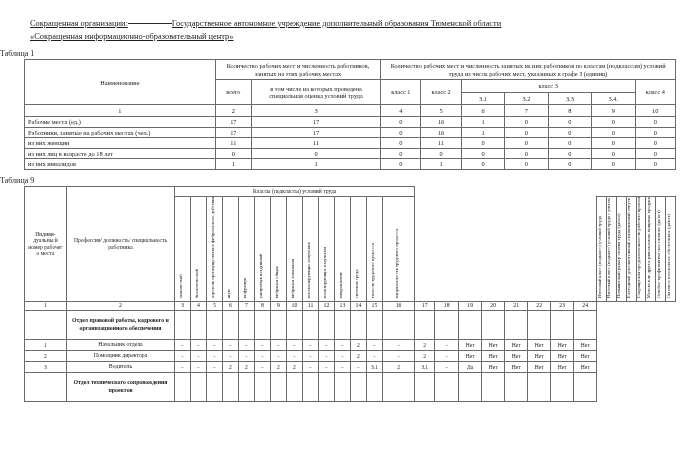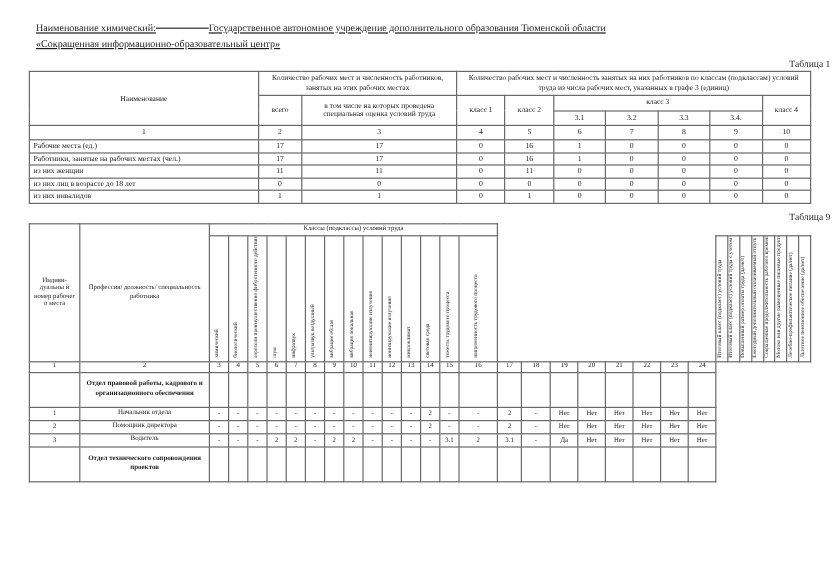--- a/index.html
+++ b/index.html
@@ -49,21 +49,21 @@
   }
   .org-value {
     text-decoration: underline;
   }
   .org-line2 {
     text-decoration: underline;
     display: inline-block;
     margin-top: 1px;
   }
   .tbl-caption {
-    text-align: right;
+    text-align: left;
     font-size: 8px;
     padding-right: 8px;
     margin: 6px 0 1px 0;
   }
   table.grid {
     border-collapse: collapse;
     table-layout: fixed;
     margin: 0 auto;
     background: #fff;
   }
@@ -159,21 +159,21 @@
   }
 </style>
 </head>
 <body>
 
 <div class="page">
 
 
   <div class="org-block">
     <div class="org-line1">
-      <span class="org-label">Наименование химический:</span><span class="org-gap"></span><span class="org-value">Государственное автономное учреждение дополнительного образования Тюменской области</span>
+      <span class="org-label">Сокращенная организации:</span><span class="org-gap"></span><span class="org-value">Государственное автономное учреждение дополнительный образования Тюменской области</span>
     </div>
     <div><span class="org-line2">«Сокращенная информационно-образовательный центр»</span></div>
   </div>
 
   <div class="tbl-caption">Таблица 1</div>
 
   <table class="grid" id="table1">
     <colgroup>
       <col style="width:180px">
       <col style="width:34px">

